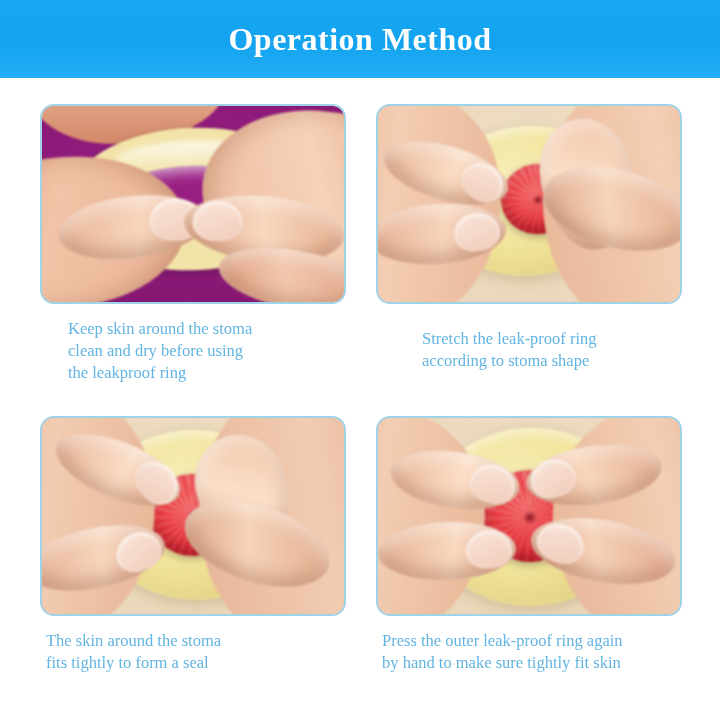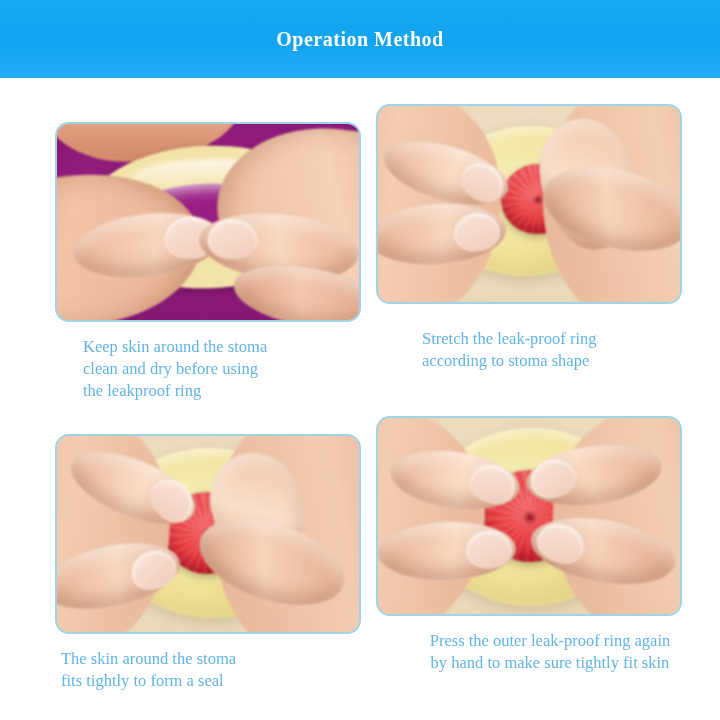--- a/index.html
+++ b/index.html
@@ -24,40 +24,40 @@
     height: 78px;
     background: linear-gradient(180deg, #17a9f2 0%, #13a3ef 55%, #23aef5 100%);
     display: flex;
     align-items: center;
     justify-content: center;
   }
   .banner-title {
     color: #ffffff;
     font-family: "Liberation Serif", serif;
     font-weight: bold;
-    font-size: 20px;
+    font-size: 32px;
     letter-spacing: 0.5px;
     line-height: 1;
     text-align: center;
     white-space: nowrap;
   }
 
   
   .steps {
     position: absolute;
     left: 0;
     top: 78px;
     width: 720px;
     height: 642px;
   }
   .step {
     position: absolute;
     width: 306px;
   }
-  .step-col-left  { left: 55px; margin-top: 18px; }
+  .step-col-left  { left: 40px; }
   .step-col-right { left: 376px; }
   .step-row-top    { top: 26px; }
   .step-row-bottom { top: 338px; }
 
   .photo-frame {
     width: 306px;
     height: 200px;
     border: 2px solid #9fd3e8;
     border-radius: 14px;
     overflow: hidden;
@@ -84,21 +84,21 @@
     margin-top: 14px;
     color: #62b4e2;
     font-family: "Liberation Serif", serif;
     font-size: 16.5px;
     line-height: 1.33;
     white-space: pre-line;
   }
   .cap-left   { text-align: left;   padding-left: 28px; }
   .cap-center { text-align: left; padding: 0 6px; }
   .cap-indentR{ text-align: left;   padding-left: 46px; margin-top: 24px; }
-  .cap-r2     { text-align: center;   padding-left: 6px; margin-left: 36px; }
+  .cap-r2     { text-align: left;   padding-left: 6px; }
 
   
   .p1-bg {
     position: absolute; inset: 0;
     background:
       radial-gradient(120% 90% at 50% 38%, #9b1f84 0%, #8c1a78 45%, #7c146a 100%);
   }
   .p1-ring {
     position: absolute;
     left: 50%; top: 50%;

